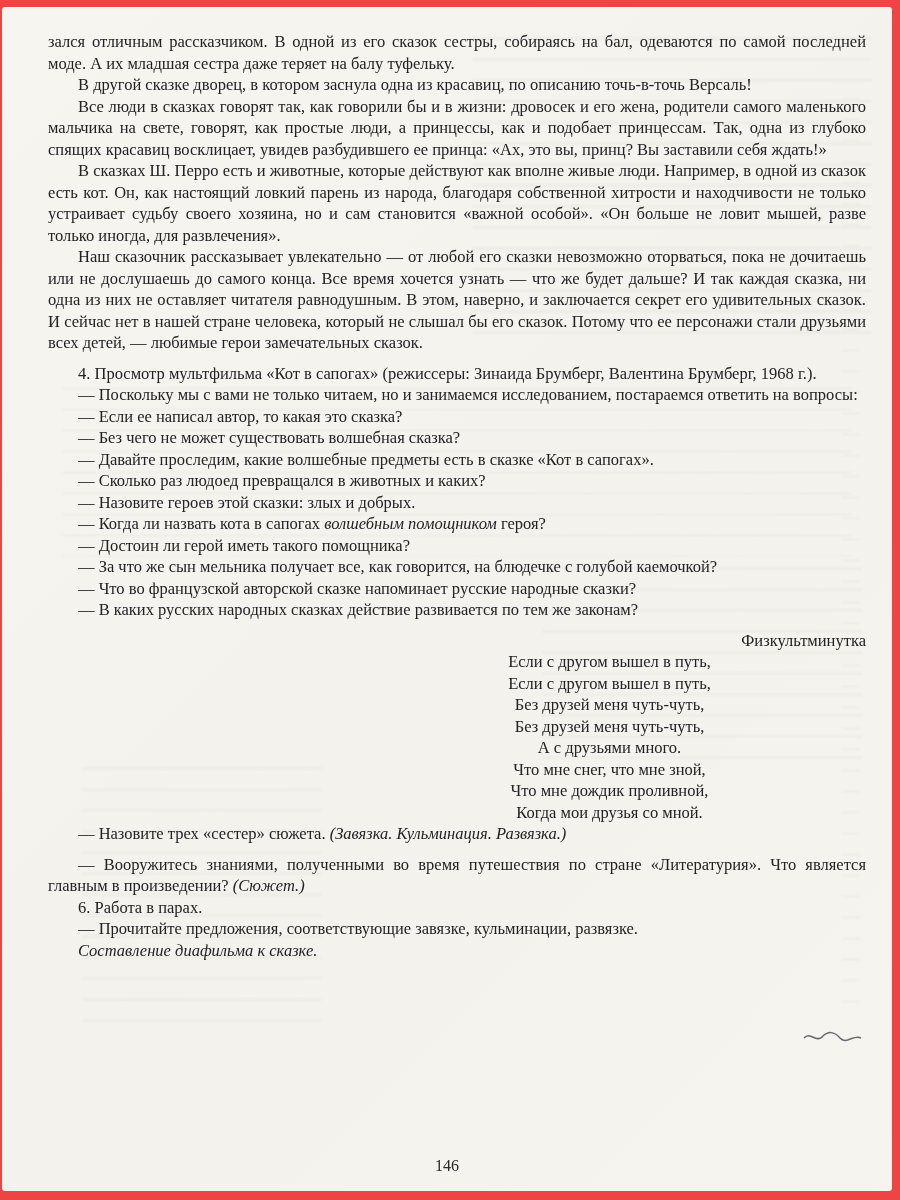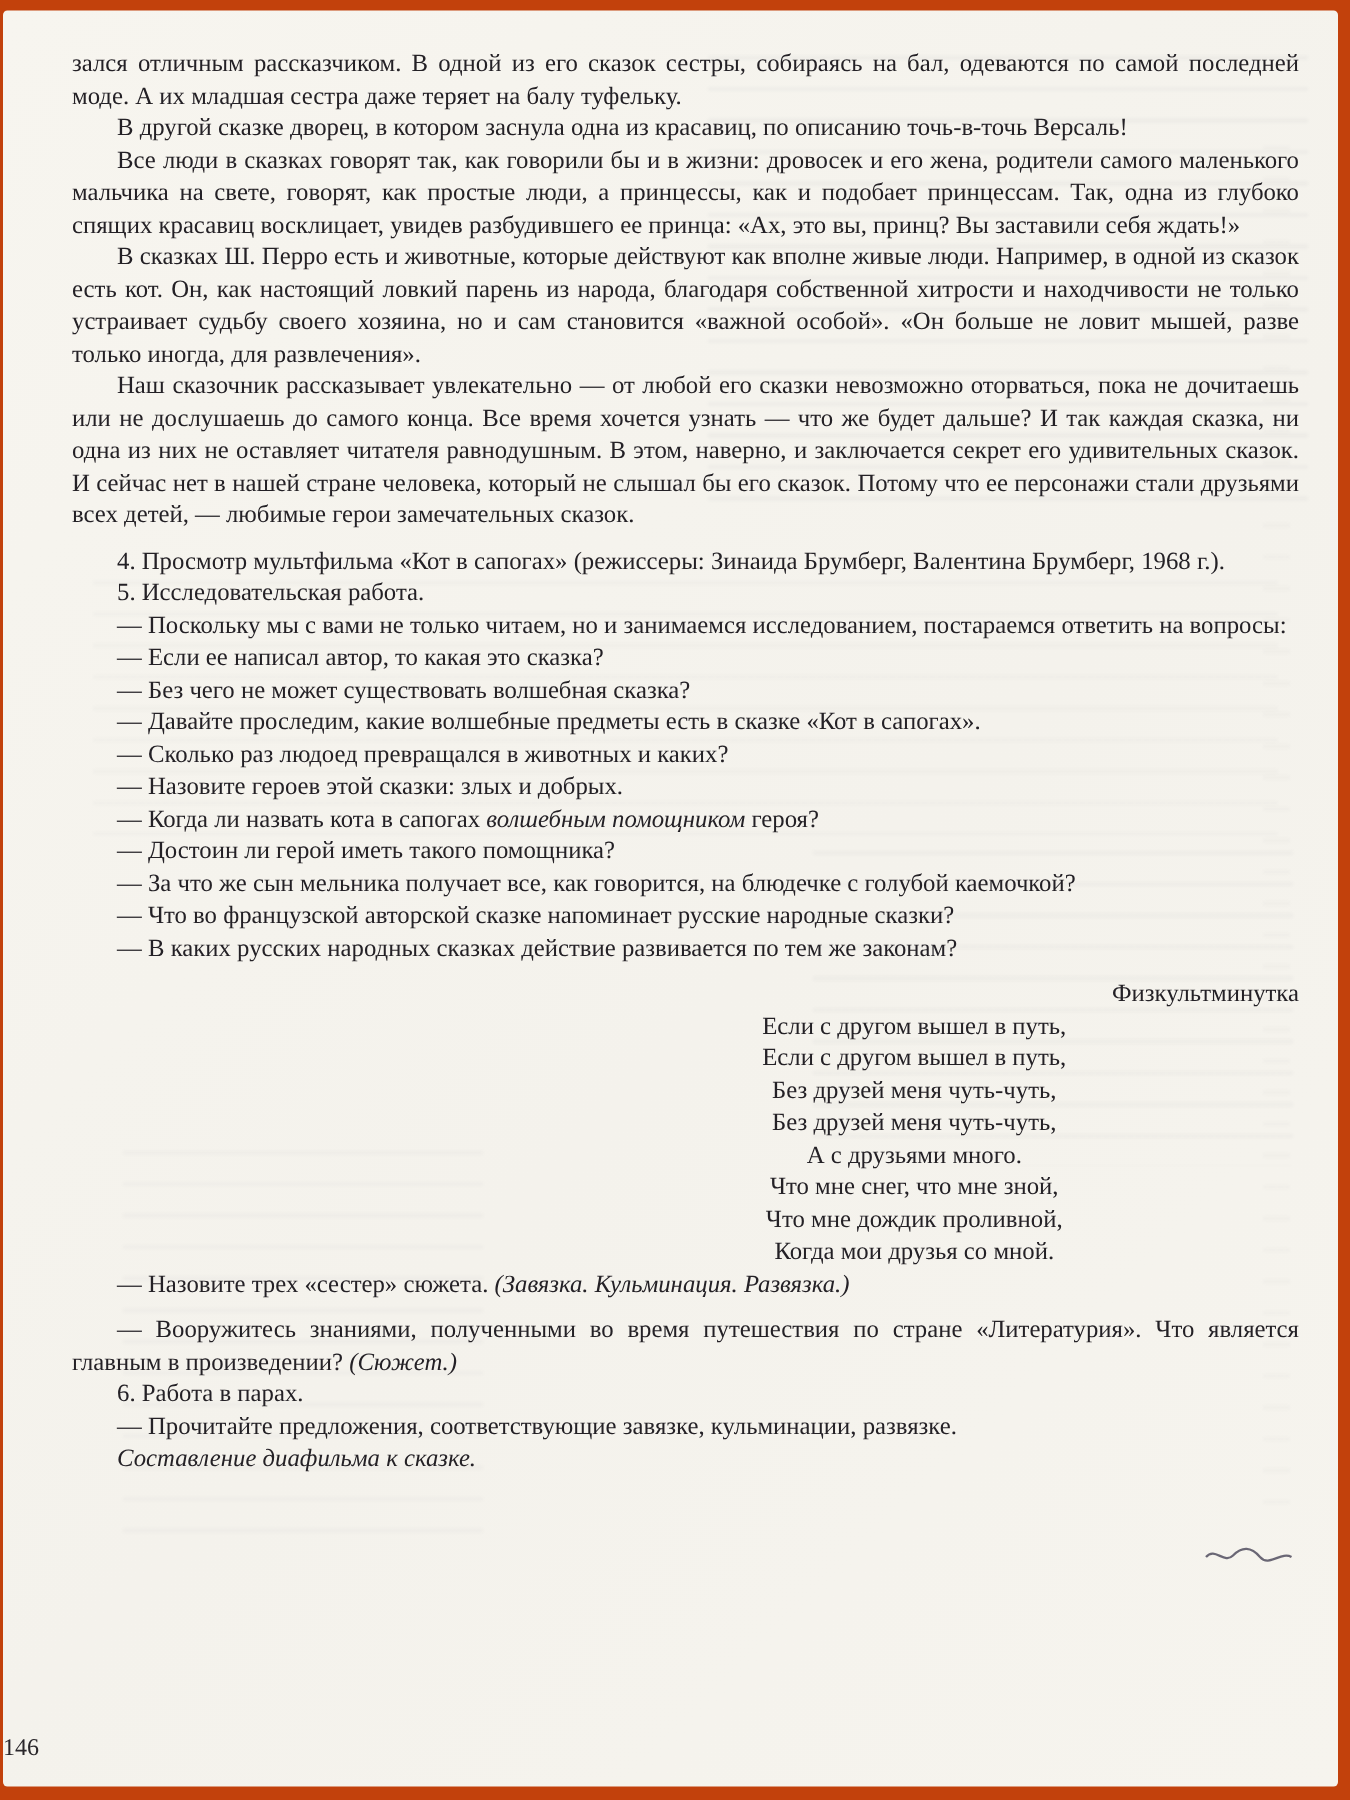--- a/index.html
+++ b/index.html
@@ -1,18 +1,18 @@
 <!DOCTYPE html>
 <html lang="ru"><head>
 <meta charset="utf-8">
 <style>
   html,body{margin:0;padding:0;}
   .scan{
     position:relative;width:900px;height:1200px;
-    background:#c2410c;overflow:hidden;
+    background:#ef4444;overflow:hidden;
     font-family:"Liberation Serif", serif;
   }
   .page{
     position:absolute;left:2px;top:7px;right:8px;bottom:9px;
     background:linear-gradient(135deg,#f7f5ef 0%,#f4f2ec 55%,#f6f4ee 100%);
     border-radius:3px;
   }
   .content{
     position:absolute;left:46px;right:26px;top:24px;
     font-size:16.5px;line-height:21.5px;color:#242126;
@@ -22,21 +22,21 @@
   .para.cont{text-indent:0;}
   .center{margin:0;text-indent:0;text-align:right;}
   .gap{margin-top:9px;}
   .run-n{}
   .run-b{font-weight:normal;}
   .run-i{font-style:italic;}
   .verse{margin:0 0 0 305px;text-align:left;}
   .verse-line{white-space:nowrap;text-align:center;}
   .footer{
     position:absolute;bottom:16px;left:0;width:100%;
-    text-align:left;font-size:16px;color:#2a272b;
+    text-align:center;font-size:16px;color:#2a272b;
   }
   
   .bleed{
     position:absolute;pointer-events:none;filter:blur(1.2px);
     background:repeating-linear-gradient(to bottom,
       rgba(100,100,118,0.10) 0 3px, rgba(100,100,118,0) 3px 21px);
   }
   .scribble{position:absolute;pointer-events:none;}
 </style>
 </head>
@@ -51,21 +51,20 @@
     <div class="bleed" style="left:80px;top:760px;width:240px;height:260px;opacity:.35;"></div>
     <div class="bleed" style="left:840px;top:90px;width:18px;height:920px;opacity:.30;"></div>
 
     <div id="content" class="content">
         <p class="para cont"><span class="run-n">зался отличным рассказчиком. В одной из его сказок сестры, собираясь на бал, одеваются по самой последней моде. А их младшая сестра даже теряет на балу туфельку.</span></p>
         <p class="para"><span class="run-n">В другой сказке дворец, в котором заснула одна из красавиц, по описанию точь-в-точь Версаль!</span></p>
         <p class="para"><span class="run-n">Все люди в сказках говорят так, как говорили бы и в жизни: дровосек и его жена, родители самого маленького мальчика на свете, говорят, как простые люди, а принцессы, как и подобает принцессам. Так, одна из глубоко спящих красавиц восклицает, увидев разбудившего ее принца: «Ах, это вы, принц? Вы заставили себя ждать!»</span></p>
         <p class="para"><span class="run-n">В сказках Ш. Перро есть и животные, которые действуют как вполне живые люди. Например, в одной из сказок есть кот. Он, как настоящий ловкий парень из народа, благодаря собственной хитрости и находчивости не только устраивает судьбу своего хозяина, но и сам становится «важной особой». «Он больше не ловит мышей, разве только иногда, для развлечения».</span></p>
         <p class="para"><span class="run-n">Наш сказочник рассказывает увлекательно — от любой его сказки невозможно оторваться, пока не дочитаешь или не дослушаешь до самого конца. Все время хочется узнать — что же будет дальше? И так каждая сказка, ни одна из них не оставляет читателя равнодушным. В этом, наверно, и заключается секрет его удивительных сказок. И сейчас нет в нашей стране человека, который не слышал бы его сказок. Потому что ее персонажи стали друзьями всех детей, — любимые герои замечательных сказок.</span></p>
         <p class="para gap"><span class="run-b">4. Просмотр мультфильма «Кот в сапогах» </span><span class="run-n">(режиссеры: Зинаида Брумберг, Валентина Брумберг, 1968 г.).</span></p>
-        <p class="para"><span class="run-b">5. Исследовательская работа.</span></p>
         <p class="para"><span class="run-n">— Поскольку мы с вами не только читаем, но и занимаемся исследованием, постараемся ответить на вопросы:</span></p>
         <p class="para"><span class="run-n">— Если ее написал автор, то какая это сказка?</span></p>
         <p class="para"><span class="run-n">— Без чего не может существовать волшебная сказка?</span></p>
         <p class="para"><span class="run-n">— Давайте проследим, какие волшебные предметы есть в сказке «Кот в сапогах».</span></p>
         <p class="para"><span class="run-n">— Сколько раз людоед превращался в животных и каких?</span></p>
         <p class="para"><span class="run-n">— Назовите героев этой сказки: злых и добрых.</span></p>
         <p class="para"><span class="run-n">— Когда ли назвать кота в сапогах </span><span class="run-i">волшебным помощником</span><span class="run-n"> героя?</span></p>
         <p class="para"><span class="run-n">— Достоин ли герой иметь такого помощника?</span></p>
         <p class="para"><span class="run-n">— За что же сын мельника получает все, как говорится, на блюдечке с голубой каемочкой?</span></p>
         <p class="para"><span class="run-n">— Что во французской авторской сказке напоминает русские народные сказки?</span></p>

